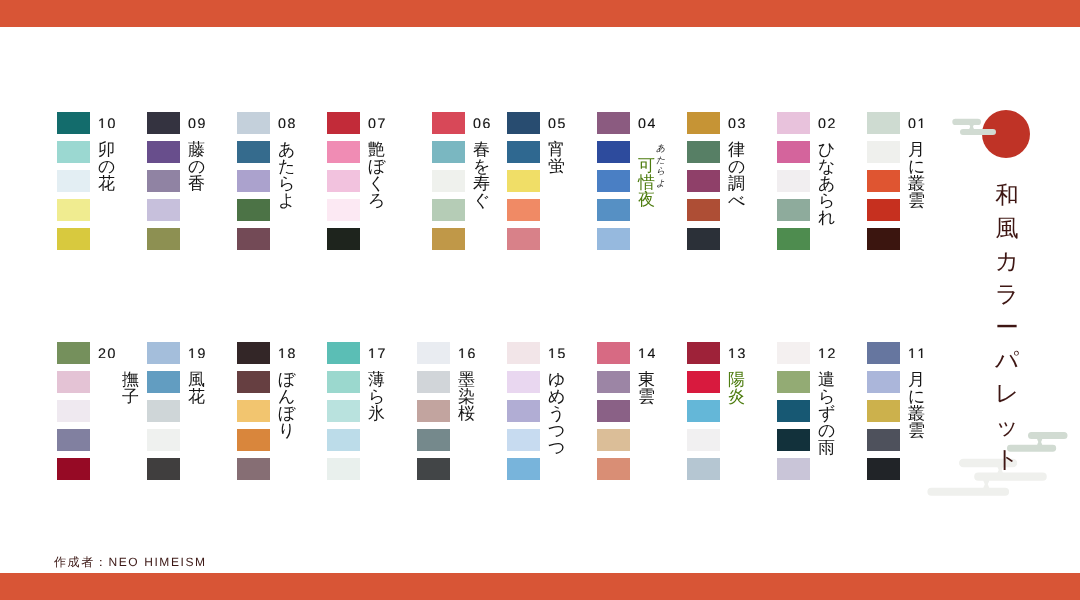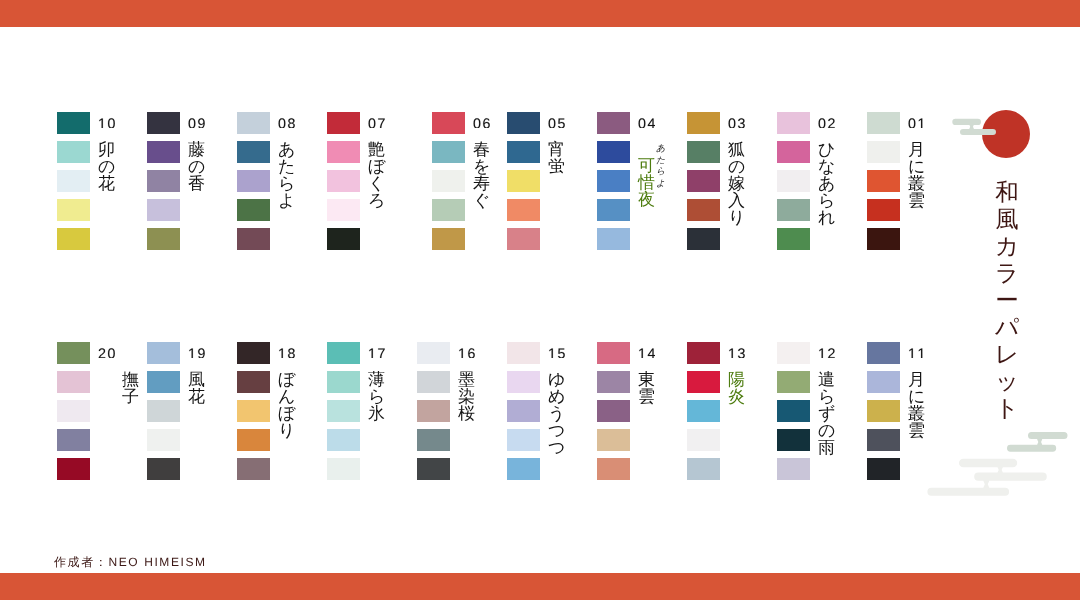--- a/index.html
+++ b/index.html
@@ -22,21 +22,21 @@
             word-break:break-all;text-align:left;
             font-family:"DejaVu Serif",serif;}
   .col-ruby{position:absolute;left:59px;top:32px;width:9px;
             font-size:9px;line-height:11.7px;color:#161616;
             word-break:break-all;text-align:center;
             font-family:"DejaVu Serif",serif;}
 
   #sun{position:absolute;border-radius:50%;}
 
   #title{position:absolute;width:24px;
-         font-size:23.5px;line-height:27px;letter-spacing:0px;
+         font-size:23.5px;line-height:33px;letter-spacing:0px;
          word-break:break-all;text-align:center;
          font-family:"DejaVu Serif",serif;}
 
   #credit{position:absolute;left:54px;top:555px;font-size:12px;color:#3D1916;
           letter-spacing:1.6px;line-height:14px;font-family:"Liberation Sans",sans-serif;}
 </style>
 </head>
 <body>
 
 <div id="page">
@@ -132,21 +132,21 @@
       <div class="palette-col" style="left: 630px;">
         <div class="chip" style="top: 0px; background: rgb(198, 148, 53);"></div>
         <div class="chip" style="top: 29px; background: rgb(87, 127, 101);"></div>
         <div class="chip" style="top: 58px; background: rgb(143, 64, 105);"></div>
         <div class="chip" style="top: 87px; background: rgb(174, 78, 53);"></div>
         <div class="chip" style="top: 116px; background: rgb(43, 48, 56);"></div>
         <div class="col-no" aria-label="03"><svg width="17.41" height="14.30" viewBox="0 0 17.41 14.30">
             <path d="M1059 705Q1059 352 934.5 166.0Q810 -20 567 -20Q324 -20 202.0 165.0Q80 350 80 705Q80 1068 198.5 1249.0Q317 1430 573 1430Q822 1430 940.5 1247.0Q1059 1064 1059 705ZM876 705Q876 1010 805.5 1147.0Q735 1284 573 1284Q407 1284 334.5 1149.0Q262 1014 262 705Q262 405 335.5 266.0Q409 127 569 127Q728 127 802.0 269.0Q876 411 876 705Z" fill="#151515" stroke="#151515" stroke-width="22" transform="translate(0.000,14.300) scale(0.006982,-0.006982)"></path>
             <path d="M1049 389Q1049 194 925.0 87.0Q801 -20 571 -20Q357 -20 229.5 76.5Q102 173 78 362L264 379Q300 129 571 129Q707 129 784.5 196.0Q862 263 862 395Q862 510 773.5 574.5Q685 639 518 639H416V795H514Q662 795 743.5 859.5Q825 924 825 1038Q825 1151 758.5 1216.5Q692 1282 561 1282Q442 1282 368.5 1221.0Q295 1160 283 1049L102 1063Q122 1236 245.5 1333.0Q369 1430 563 1430Q775 1430 892.5 1331.5Q1010 1233 1010 1057Q1010 922 934.5 837.5Q859 753 715 723V719Q873 702 961.0 613.0Q1049 524 1049 389Z" fill="#151515" stroke="#151515" stroke-width="22" transform="translate(9.453,14.300) scale(0.006982,-0.006982)"></path>
           </svg></div>
-        <div class="col-name" style="color: rgb(22, 22, 22);">狐の嫁入り</div>
+        <div class="col-name" style="color: rgb(22, 22, 22);">律の調べ</div>
       </div>
       <div class="palette-col" style="left: 720px;">
         <div class="chip" style="top: 0px; background: rgb(232, 194, 220);"></div>
         <div class="chip" style="top: 29px; background: rgb(212, 100, 156);"></div>
         <div class="chip" style="top: 58px; background: rgb(241, 238, 240);"></div>
         <div class="chip" style="top: 87px; background: rgb(142, 171, 156);"></div>
         <div class="chip" style="top: 116px; background: rgb(78, 140, 79);"></div>
         <div class="col-no" aria-label="02"><svg width="17.41" height="14.30" viewBox="0 0 17.41 14.30">
             <path d="M1059 705Q1059 352 934.5 166.0Q810 -20 567 -20Q324 -20 202.0 165.0Q80 350 80 705Q80 1068 198.5 1249.0Q317 1430 573 1430Q822 1430 940.5 1247.0Q1059 1064 1059 705ZM876 705Q876 1010 805.5 1147.0Q735 1284 573 1284Q407 1284 334.5 1149.0Q262 1014 262 705Q262 405 335.5 266.0Q409 127 569 127Q728 127 802.0 269.0Q876 411 876 705Z" fill="#151515" stroke="#151515" stroke-width="22" transform="translate(0.000,14.300) scale(0.006982,-0.006982)"></path>
             <path d="M103 0V127Q154 244 227.5 333.5Q301 423 382.0 495.5Q463 568 542.5 630.0Q622 692 686.0 754.0Q750 816 789.5 884.0Q829 952 829 1038Q829 1154 761.0 1218.0Q693 1282 572 1282Q457 1282 382.5 1219.5Q308 1157 295 1044L111 1061Q131 1230 254.5 1330.0Q378 1430 572 1430Q785 1430 899.5 1329.5Q1014 1229 1014 1044Q1014 962 976.5 881.0Q939 800 865.0 719.0Q791 638 582 468Q467 374 399.0 298.5Q331 223 301 153H1036V0Z" fill="#151515" stroke="#151515" stroke-width="22" transform="translate(9.453,14.300) scale(0.006982,-0.006982)"></path>

